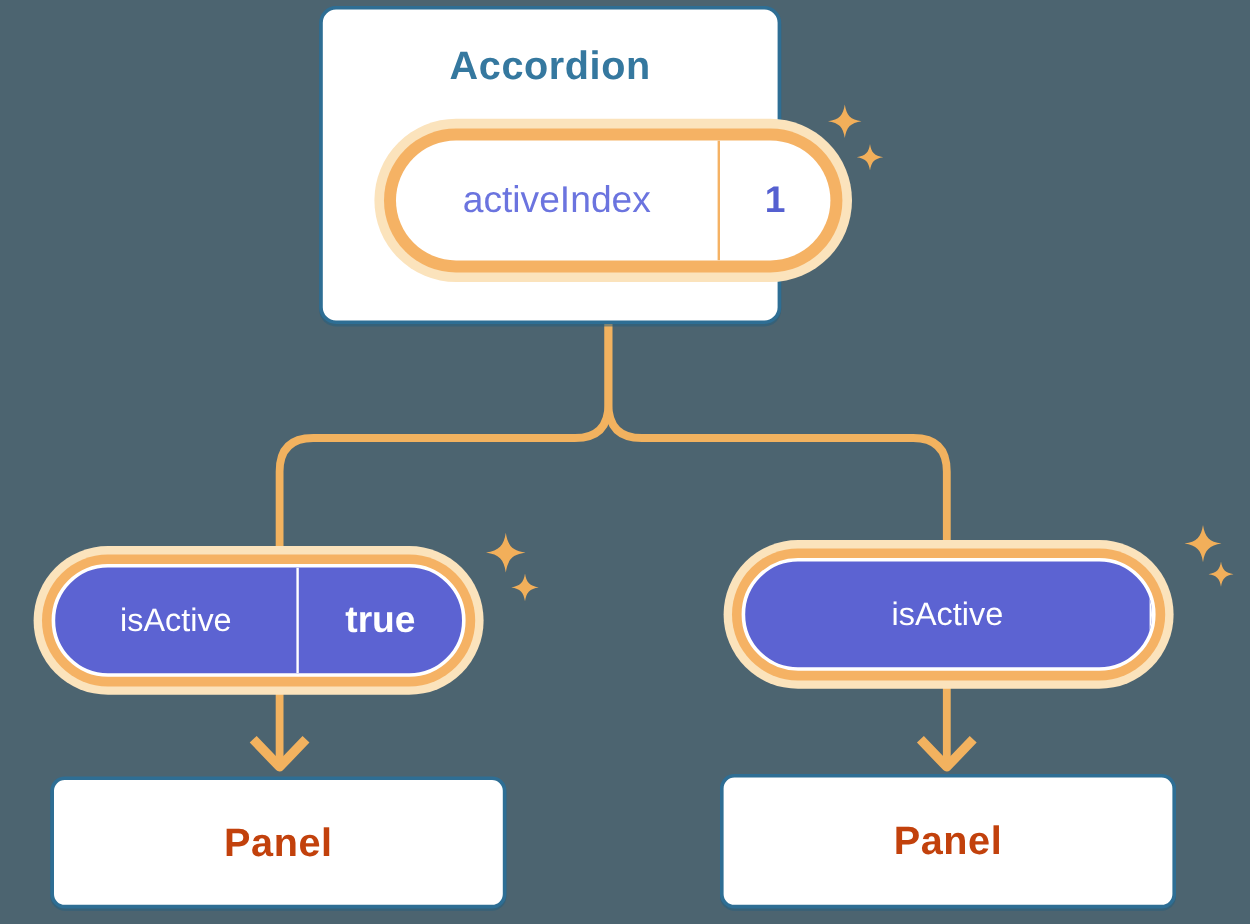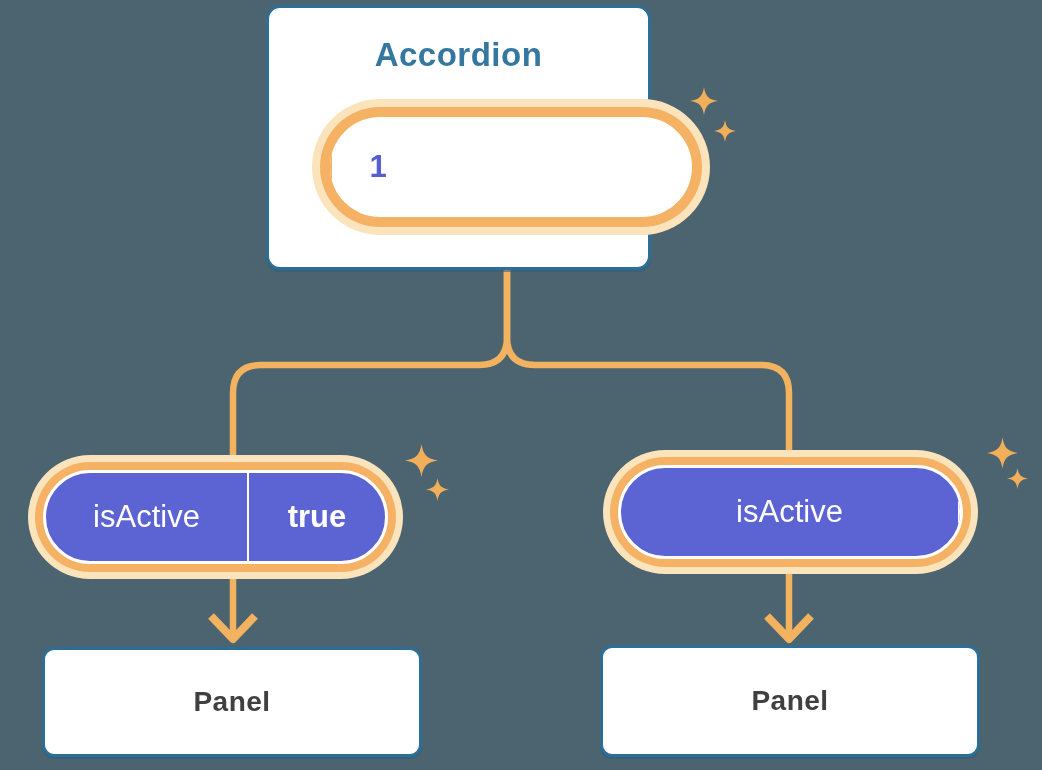--- a/index.html
+++ b/index.html
@@ -70,35 +70,35 @@
     background:#F5B264;border-radius:999px;
     padding:8px;box-sizing:border-box;width:100%;height:100%;
   }
   .prop-inner{
     background:#5C63D2;border:3px solid #ffffff;border-radius:999px;
     width:100%;height:100%;box-sizing:border-box;
     display:flex;align-items:stretch;overflow:hidden;
   }
   .prop-name{
     flex:1;display:flex;align-items:center;justify-content:center;
-    font-size:31px;color:#ffffff;
+    font-size:27px;color:#ffffff;
   }
   .prop-divider{width:2px;background:#ffffff;}
   .prop-value{
     display:flex;align-items:center;justify-content:center;
     font-size:31px;font-weight:700;color:#ffffff;
   }
   #prop-pill-left .prop-value{width:136px;}
   #prop-pill-right .prop-value{width:128px;}
   
   #panel-left{left:42px;top:647px;width:380px;height:110px;border-radius:12px;}
   #panel-right{left:600px;top:645px;width:380px;height:112px;border-radius:12px;}
   .panel-title{
     width:100%;height:100%;display:flex;align-items:center;justify-content:center;
-    font-size:28px;font-weight:700;letter-spacing:.5px;color:#404040;
+    font-size:33px;font-weight:700;letter-spacing:.5px;color:#c2410c;
   }
   
   .sparkle{position:absolute;color:#F2AF5A;z-index:3;}
   #sparkle-root-big   {left:690px;top:86px;width:28px;height:30px;}
   #sparkle-root-small {left:714px;top:120px;width:22px;height:22px;}
   #sparkle-left-big   {left:405px;top:443px;width:33px;height:35px;}
   #sparkle-left-small {left:426px;top:478px;width:23px;height:23px;}
   #sparkle-right-big  {left:987px;top:437px;width:31px;height:32px;}
   #sparkle-right-small{left:1007px;top:467px;width:21px;height:23px;}
 </style>
@@ -120,20 +120,21 @@
     <path d="M767 616 L789 639 L811 616" stroke="#F2B25F" stroke-width="8" stroke-linejoin="round"></path>
   </svg>
 
   <div id="accordion-card" class="card">
     <div class="card-title">Accordion</div>
 
     <div id="state-pill">
       <div class="halo">
         <div class="ring">
           <div class="state-inner">
+            <div class="state-name">activeIndex</div>
             <div class="state-divider"></div>
             <div class="state-value">1</div>
           </div>
         </div>
       </div>
     </div>
   </div>
 
   <div id="prop-pill-left" class="prop-pill">
     <div class="prop-halo">

